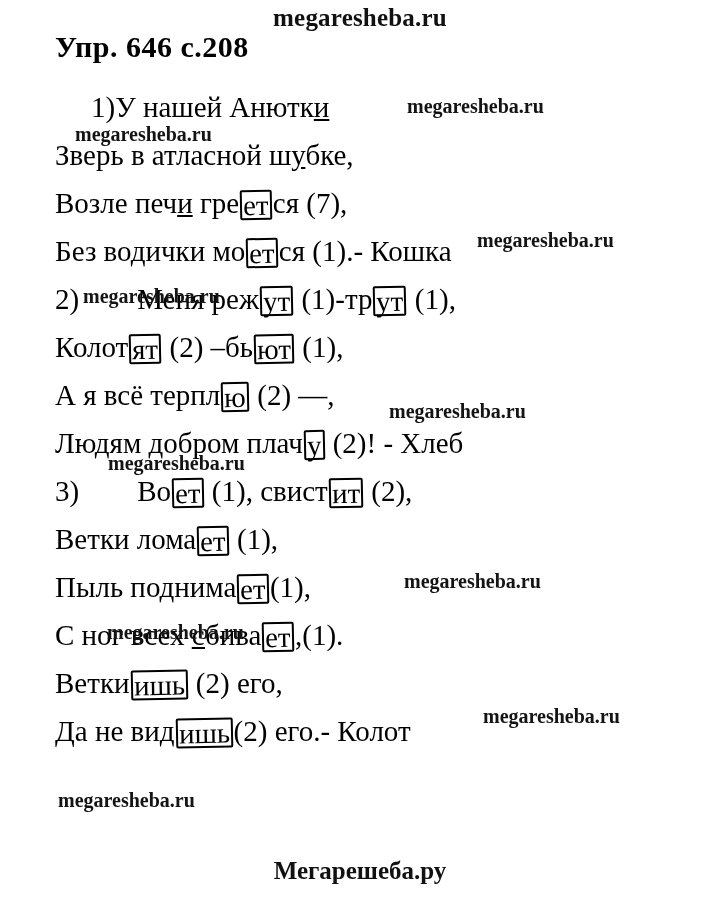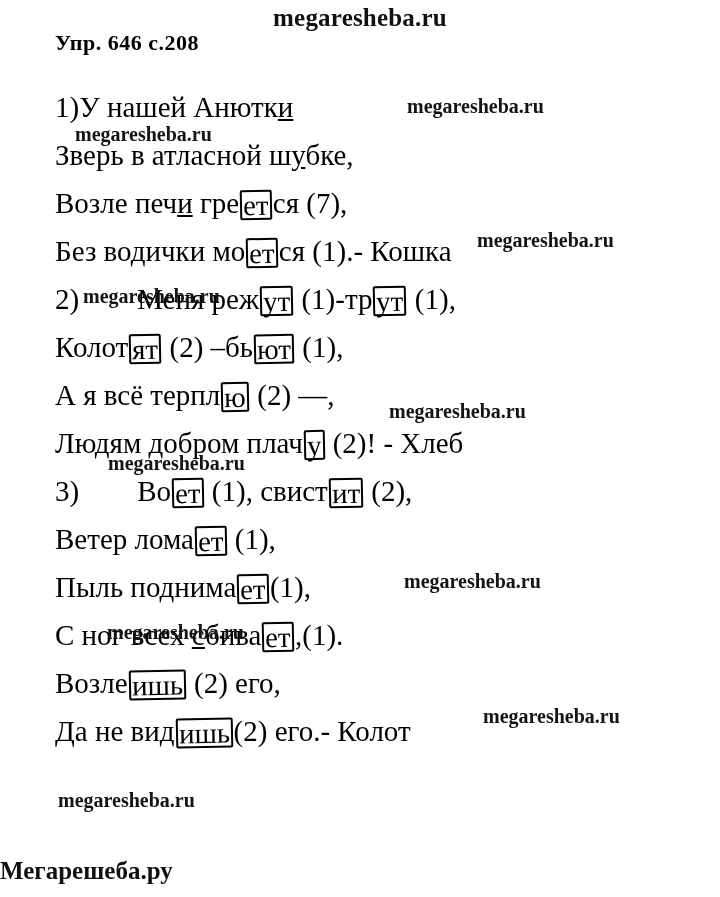--- a/index.html
+++ b/index.html
@@ -30,31 +30,31 @@
     font-weight: bold;
     font-size: 25px;
     letter-spacing: 0.2px;
     color: #111;
   }
   .wm-bottom {
     position: absolute;
     bottom: 12px;
     left: 0;
     width: 720px;
-    text-align: left;
+    text-align: center;
     font-family: "Liberation Serif", serif;
     font-weight: bold;
     font-size: 25px;
     color: #111;
   }
   .title {
     position: absolute;
     left: 55px;
     top: 30px;
-    font-size: 22px;
+    font-size: 30px;
     font-weight: bold;
     letter-spacing: 0.5px;
   }
   .lines {
     position: absolute;
     left: 0;
     top: 78px;
     width: 720px;
   }
   .line {
@@ -100,33 +100,33 @@
 </head>
 <body>
 
 <div class="page">
 
   <div class="wm-top">megaresheba.ru</div>
 
   <div class="title">Упр. 646 с.208</div>
 
   <div class="lines">
-      <div class="line" style="top: 14px;"><span>1)У нашей Анютк</span><span class="u">и</span></div>
+      <div class="line" style="top: 14px; margin-left: 36px;"><span>1)У нашей Анютк</span><span class="u">и</span></div>
       <div class="line" style="top: 62px;"><span>Зверь в атласной ш</span><span class="u">у</span><span>бке,</span></div>
       <div class="line" style="top: 110px;"><span>Возле печ</span><span class="u">и</span><span> гре</span><span class="box skew">ет</span><span>ся (7),</span></div>
       <div class="line" style="top: 158px;"><span>Без водички мо</span><span class="box skew">ет</span><span>ся (1).- </span><span class="ital">Кошка</span></div>
       <div class="line" style="top: 206px;"><span>2)</span><span class="indent"></span><span>Меня реж</span><span class="box skew">ут</span><span> (1)-тр</span><span class="box skew">ут</span><span> (1),</span></div>
       <div class="line" style="top: 254px;"><span>Колот</span><span class="box skew">ят</span><span> (2) –бь</span><span class="box skew">ют</span><span> (1),</span></div>
       <div class="line" style="top: 302px;"><span>А я всё терпл</span><span class="box skew">ю</span><span> (2) —,</span></div>
       <div class="line" style="top: 350px;"><span>Людям добром плач</span><span class="box skew">у</span><span> (2)! - </span><span class="ital">Хлеб</span></div>
       <div class="line" style="top: 398px;"><span>3)</span><span class="indent"></span><span>Во</span><span class="box skew">ет</span><span> (1), свист</span><span class="box skew">ит</span><span> (2),</span></div>
-      <div class="line" style="top: 446px;"><span> Ветер лома</span><span class="box skew">ет</span><span> (1),</span></div>
+      <div class="line" style="top: 446px;"><span> Ветки лома</span><span class="box skew">ет</span><span> (1),</span></div>
       <div class="line" style="top: 494px;"><span>Пыль поднима</span><span class="box skew">ет</span><span>(1),</span></div>
       <div class="line" style="top: 542px;"><span>С ног всех </span><span class="u">с</span><span>бива</span><span class="box skew">ет</span><span>,(1).</span></div>
-      <div class="line" style="top: 590px;"><span>Возле</span><span class="box skew">ишь</span><span> (2) его,</span></div>
+      <div class="line" style="top: 590px;"><span>Ветки</span><span class="box skew">ишь</span><span> (2) его,</span></div>
       <div class="line" style="top: 638px;"><span>Да не вид</span><span class="box skew">ишь</span><span>(2) его.- </span><span class="ital">Колот</span></div>
     </div>
 
   <div class="wm-layer">
       <div class="wm" style="left: 407px; top: 95px;">megaresheba.ru</div>
       <div class="wm" style="left: 75px; top: 123px;">megaresheba.ru</div>
       <div class="wm" style="left: 477px; top: 229px;">megaresheba.ru</div>
       <div class="wm" style="left: 83px; top: 285px;">megaresheba.ru</div>
       <div class="wm" style="left: 389px; top: 400px;">megaresheba.ru</div>
       <div class="wm" style="left: 108px; top: 452px;">megaresheba.ru</div>

